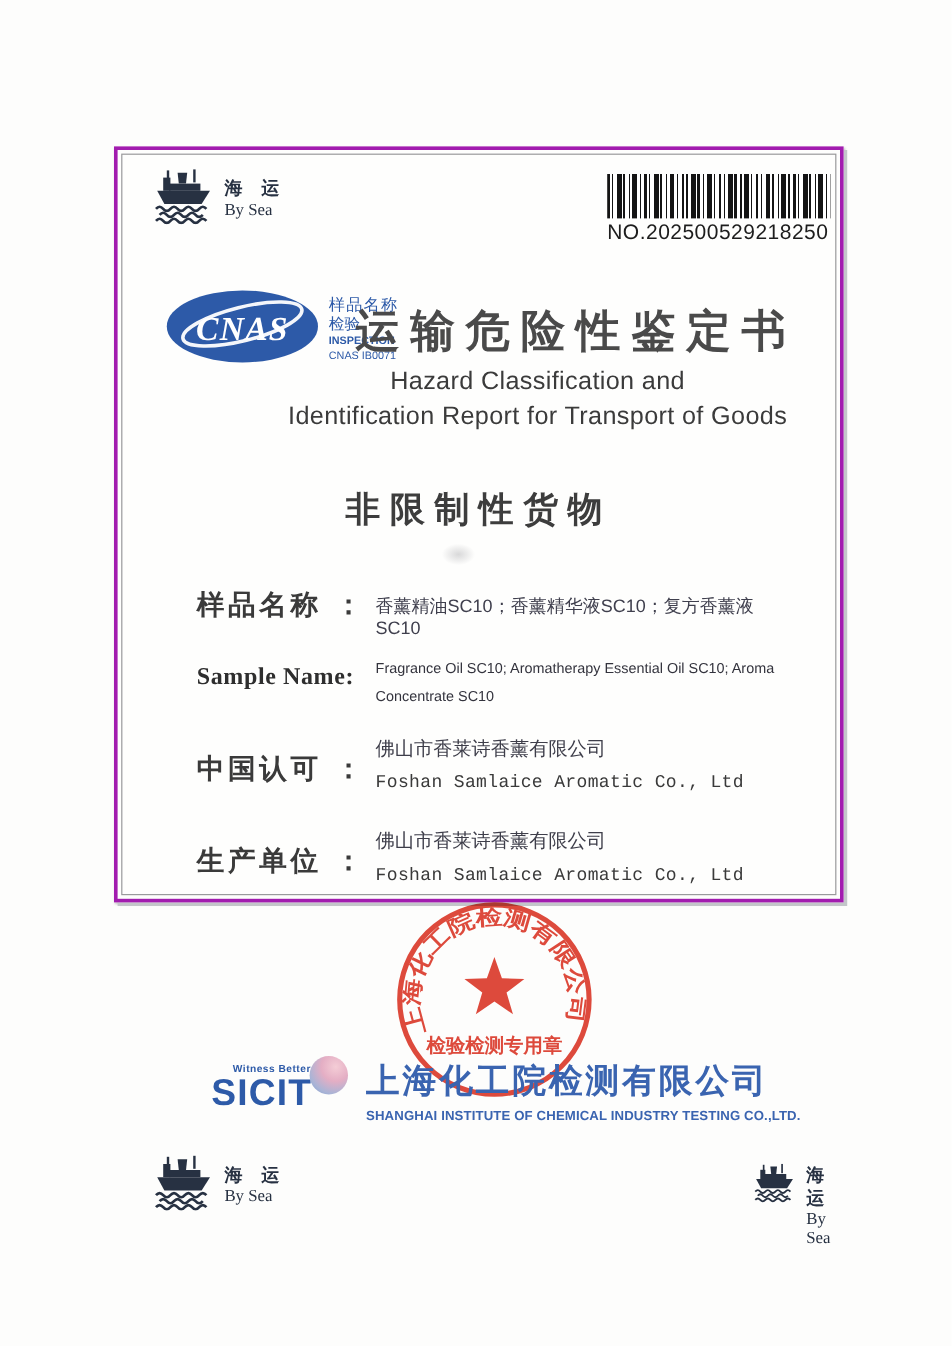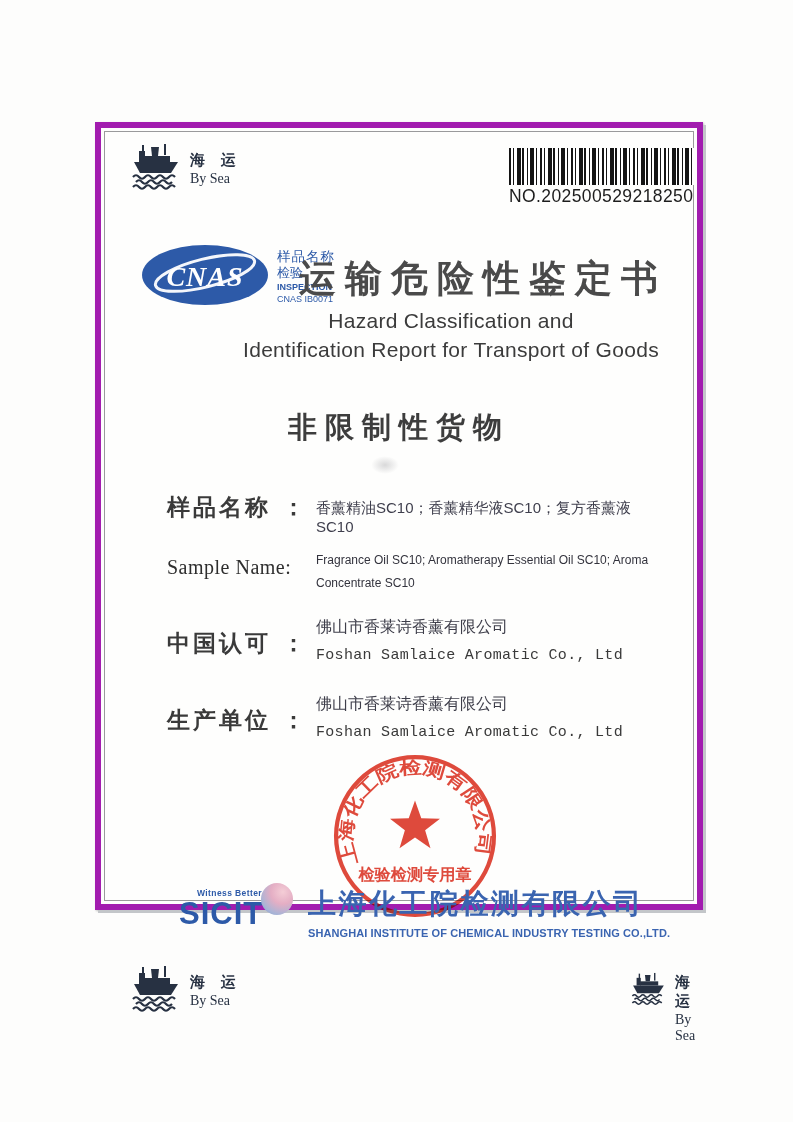--- a/index.html
+++ b/index.html
@@ -5,22 +5,22 @@
   * { margin:0; padding:0; box-sizing:border-box; }
   html,body { width:793px; height:1122px; }
   body {
     background:#fdfdfc;
     font-family:"Liberation Sans", sans-serif;
     color:#3c3c3c;
     position:relative;
     overflow:hidden;
   }
   .frame {
-    position:absolute; left:95px; top:122px; width:608px; height:788px;
-    border:6px solid #a21caf;
+    position:absolute; left:95px; top:122px; width:608px; height:630px;
+    border:3px solid #a21caf;
     box-shadow:3px 3px 0 #c3c6c9, 1px 1px 2px rgba(0,0,0,.25);
     background:#fefefd;
   }
   .frame::before {
     content:""; position:absolute; inset:3px; border:1px solid #9a9a9c; pointer-events:none;
   }
   .abs { position:absolute; }
 
   
   .sea-stamp { display:flex; gap:9px; align-items:flex-start; }
@@ -60,21 +60,21 @@
     color:#4a4a4a; font-family:"DejaVu Serif", serif; white-space:nowrap; }
   .title-en { left:100px; top:178px; width:500px; text-align:center; font-size:21px;
     color:#3b3b3b; line-height:29px; letter-spacing:.3px; }
   .classification { left:0; top:280px; width:100%; text-align:center; font-size:29px;
     font-weight:bold; letter-spacing:8px; color:#3d3d3d; font-family:Liberation Sans, sans-serif; }
 
   
   .f-label { font-family:"DejaVu Serif", serif; font-weight:bold; color:#3a3a3a;
     font-size:23px; letter-spacing:3px; white-space:nowrap; }
   .lbl-sample-cn { left:66px; top:364px; }
-  .lbl-sample-en { left:66px; top:428px; font-family:"Liberation Serif", serif; font-weight:normal;
+  .lbl-sample-en { left:66px; top:428px; font-family:"Liberation Serif", serif; font-weight:bold;
     font-size:20px; letter-spacing:.5px; color:#2e2e2e; }
   .lbl-client   { left:66px; top:500px; }
   .lbl-producer { left:66px; top:577px; }
 
   .val-sample-cn { left:215px; top:371px; width:330px; font-size:15px; color:#3f3f4d; }
   .val-sample-en { left:215px; top:421px; width:374px; font-size:12px; line-height:23px; color:#33333d; }
   .val-cn  { font-size:16px; color:#3e3e4a; }
   .val-mono { font-size:15px; font-family:"Liberation Mono", monospace; color:#3a3a3a; letter-spacing:.3px; }
   .val-client-cn   { left:215px; top:489px; }
   .val-client-en   { left:215px; top:519px; }

